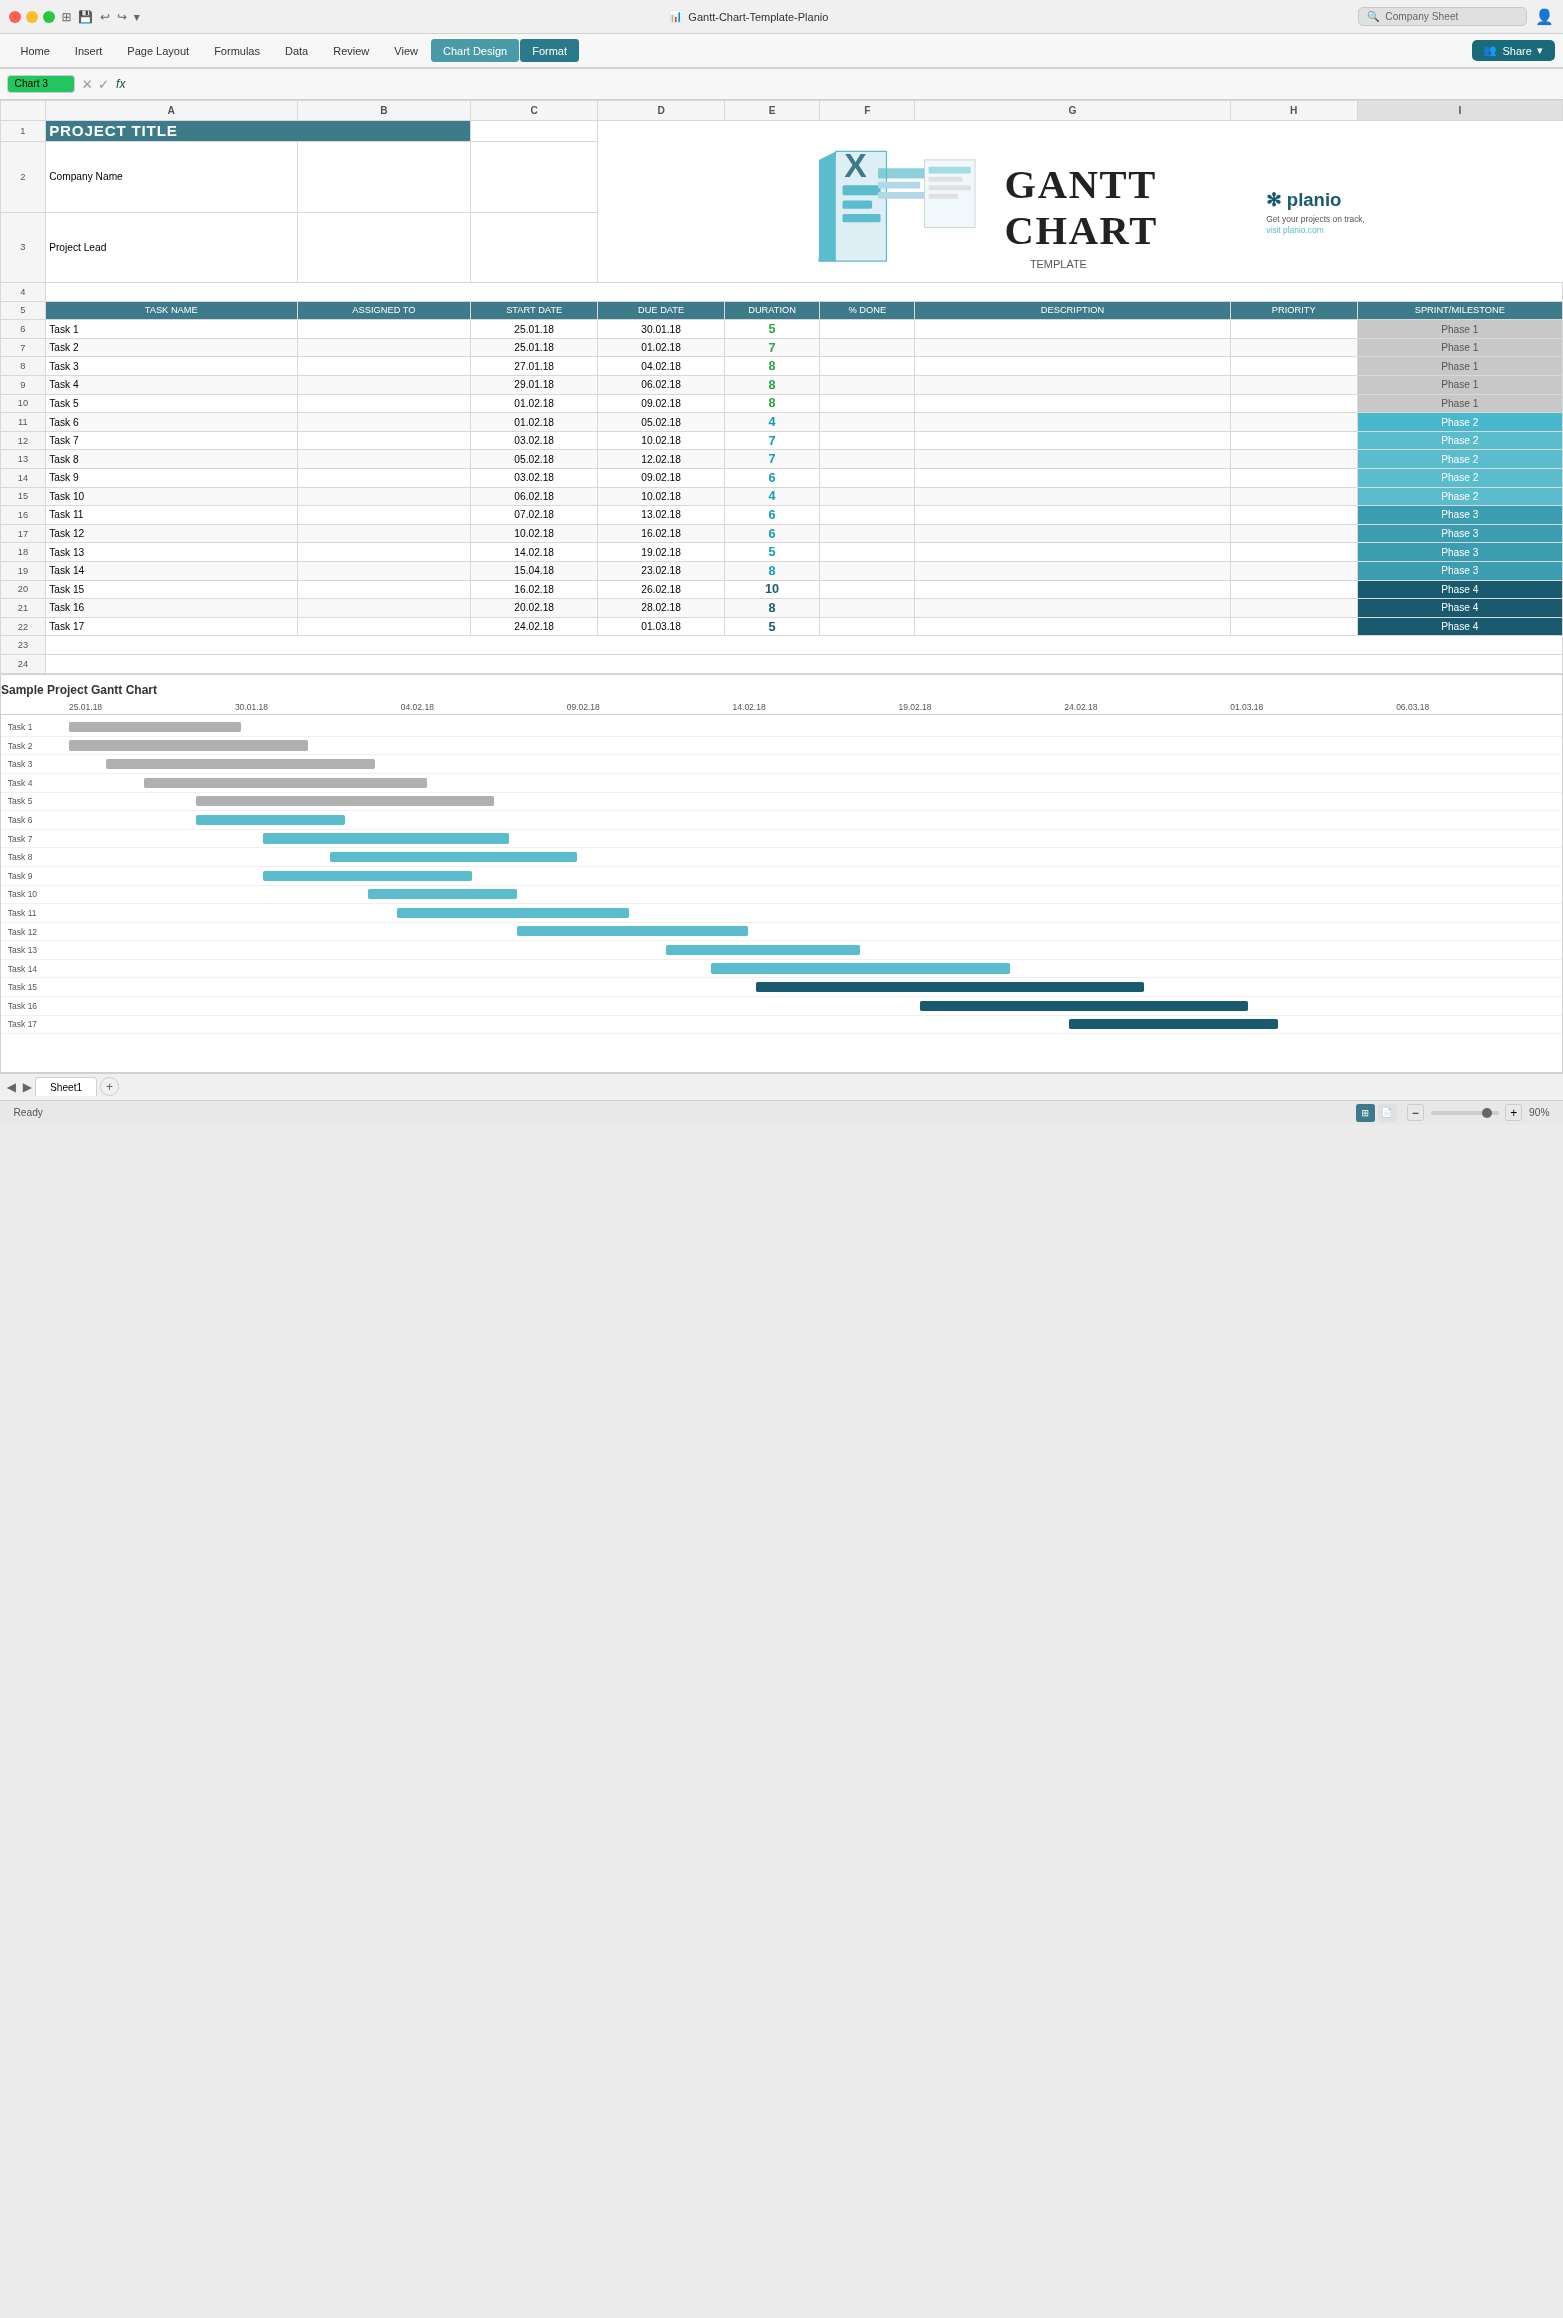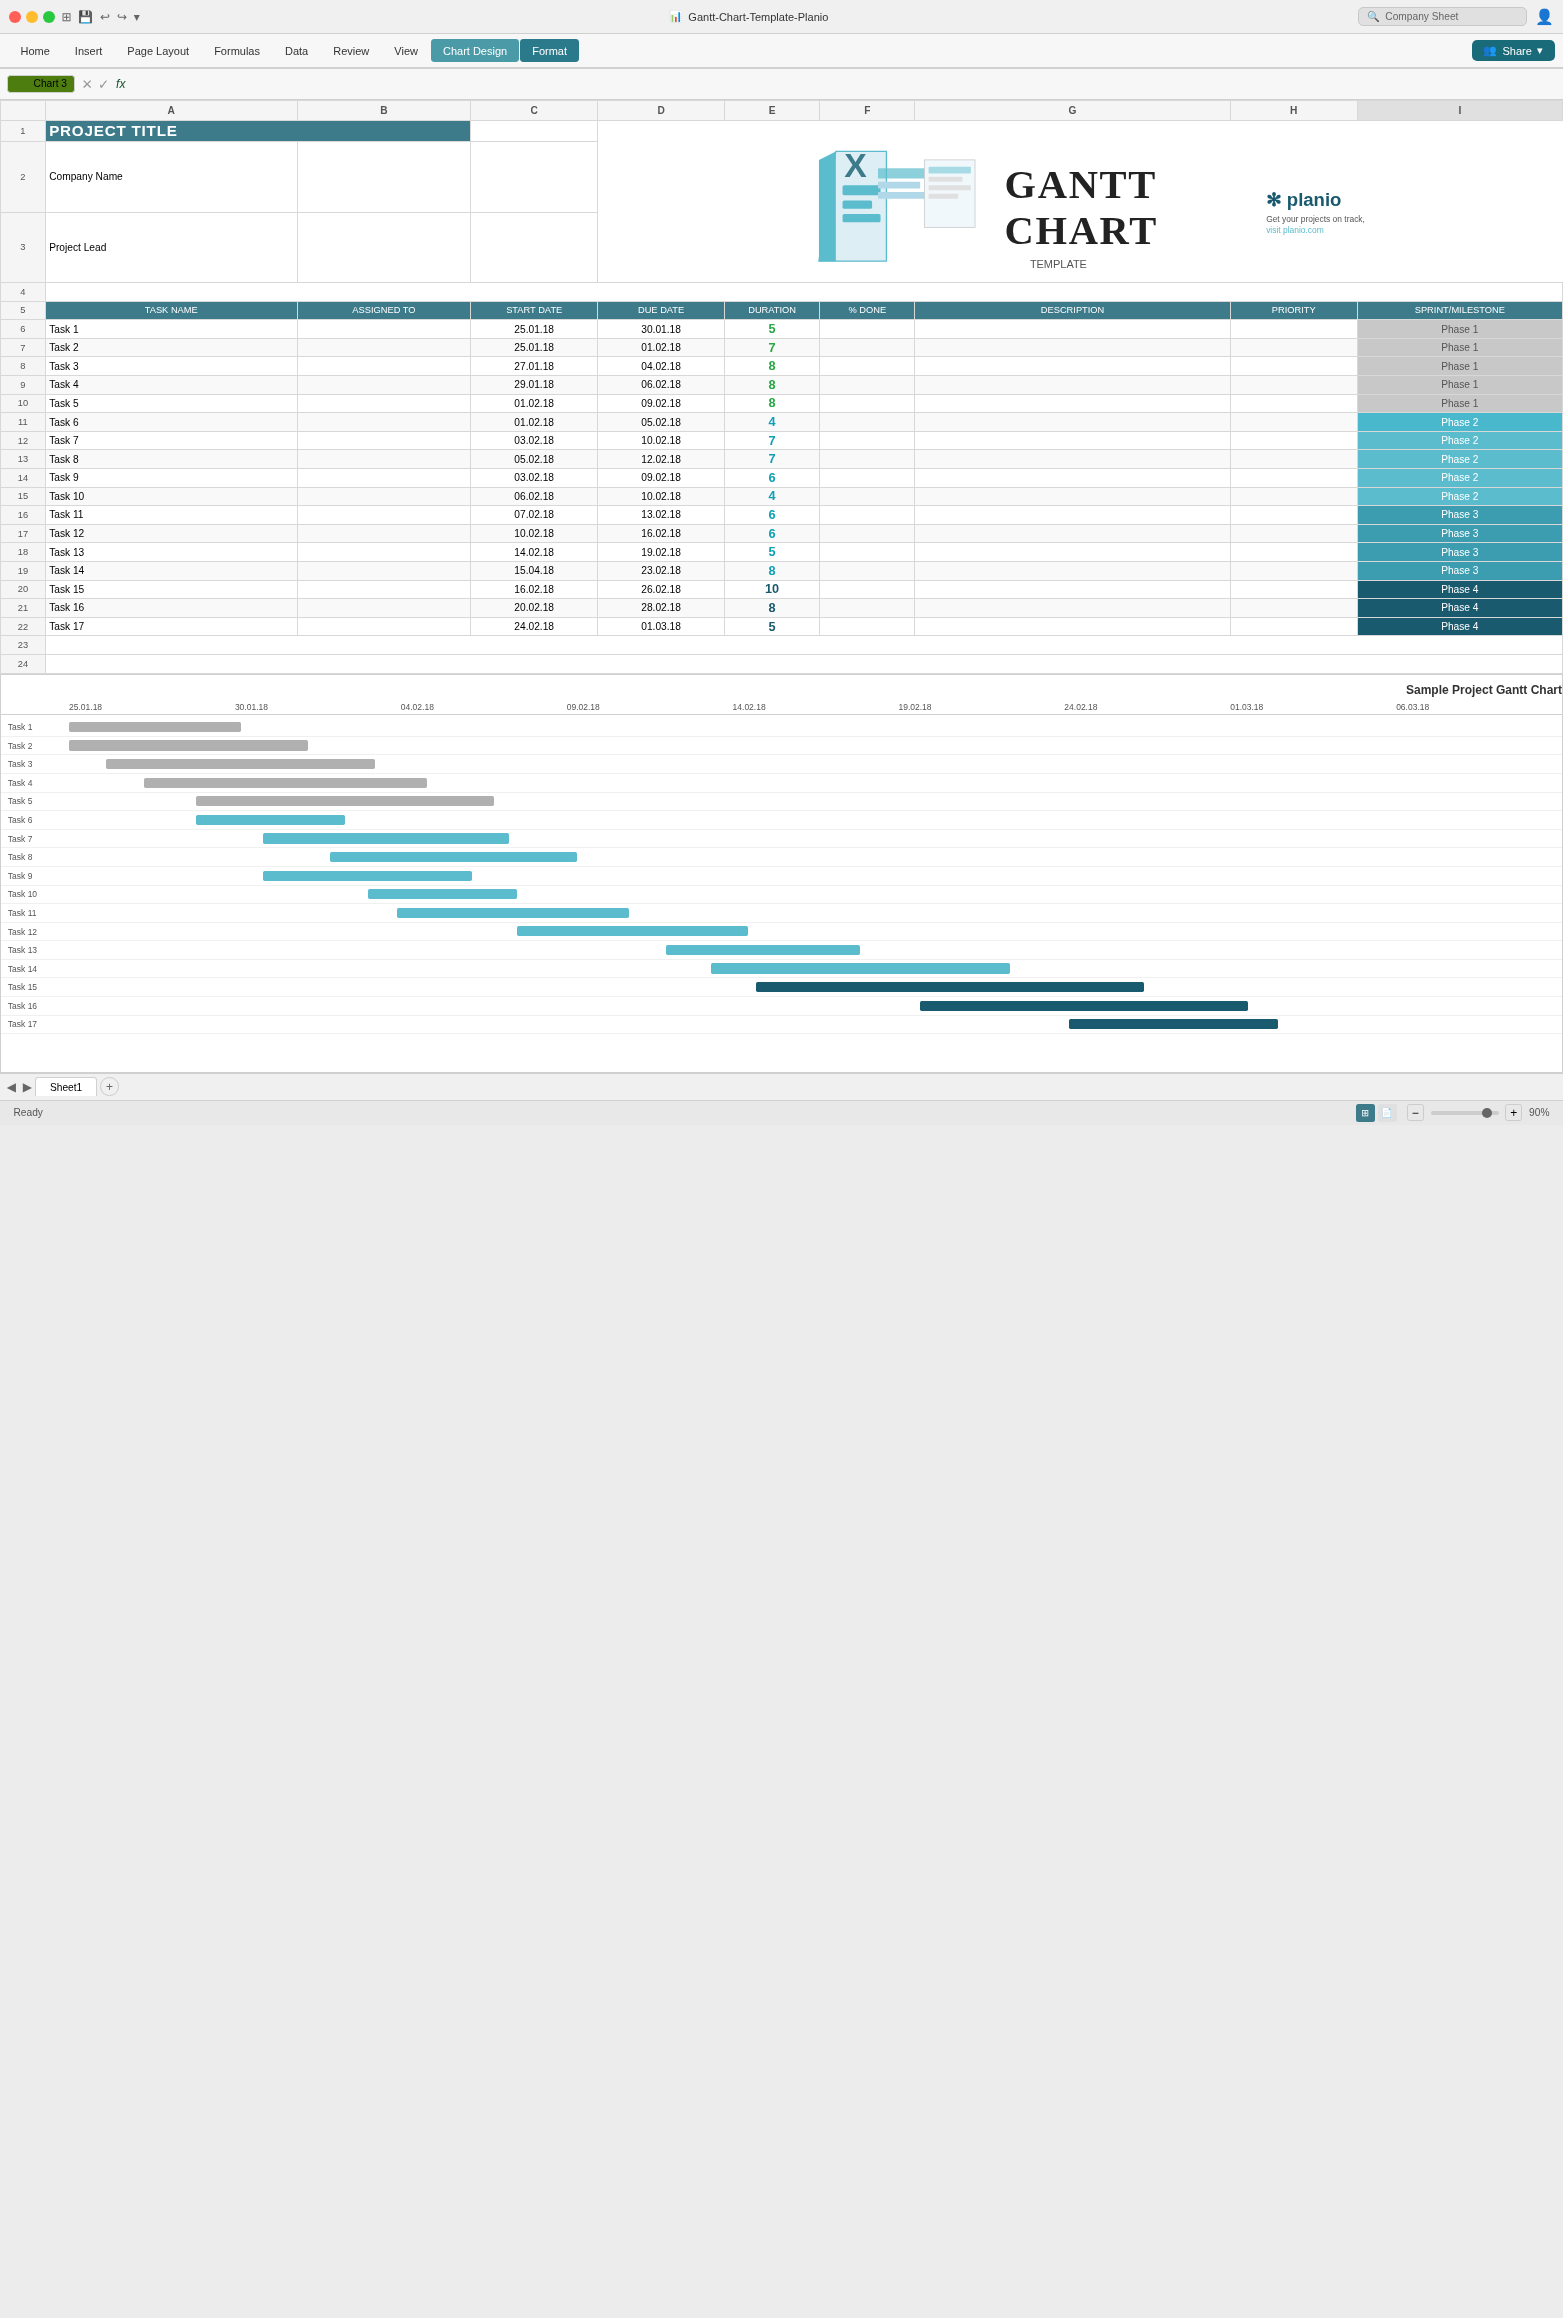--- a/index.html
+++ b/index.html
@@ -78,22 +78,21 @@
       border-bottom: 0.8px solid #d0d0d0;
       padding: 0 6.8px;
       gap: 6.8px;
     }
     .cell-ref {
       border: 0.8px solid #d0d0d0;
       border-radius: 3.4px;
       padding: 2.5px 6.8px;
       font-size: 10.2px;
       min-width: 68px;
-      background: #4d7c0f;
-      text-align: right;
+      background: #22c55e;
     }
     .formula-dividers { color: #999; font-size: 13.5px; display: flex; gap: 5.1px; align-items: center; }
     .fx-icon { font-style: italic; color: #14532d; font-size: 12px; }
 
     
     .spreadsheet-container {
       background: #fff;
       overflow: auto;
       position: relative;
     }
@@ -214,21 +213,21 @@
     
     .gantt-chart-area {
       background: #fff;
       border: 0.8px solid #d0d0d0;
       margin: 0;
       padding: 0;
       position: relative;
     }
 
     .gantt-title {
-      text-align: right;
+      text-align: left;
       font-size: 12px;
       font-weight: 600;
       padding: 8.5px 0 3.4px;
       color: #333;
     }
 
     .gantt-dates-row {
       display: flex;
       font-size: 8.5px;
       color: #555;

